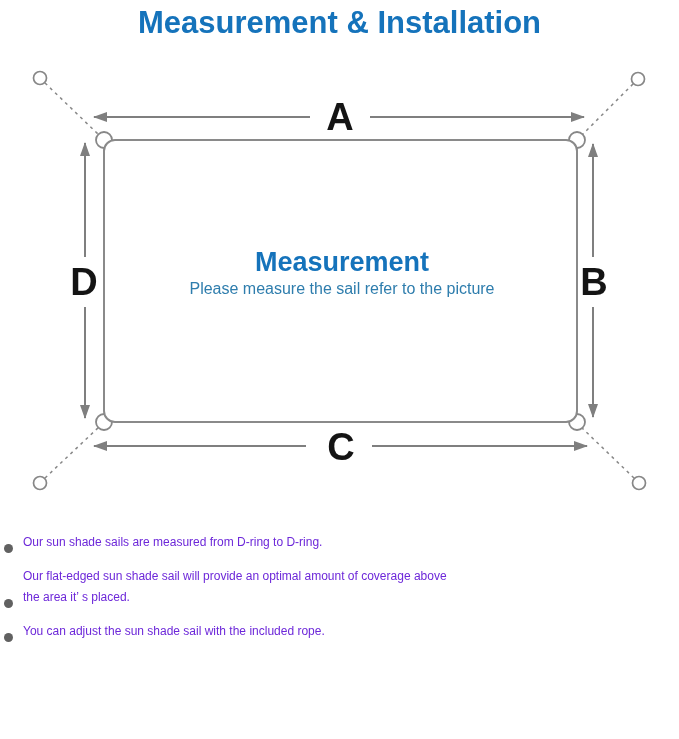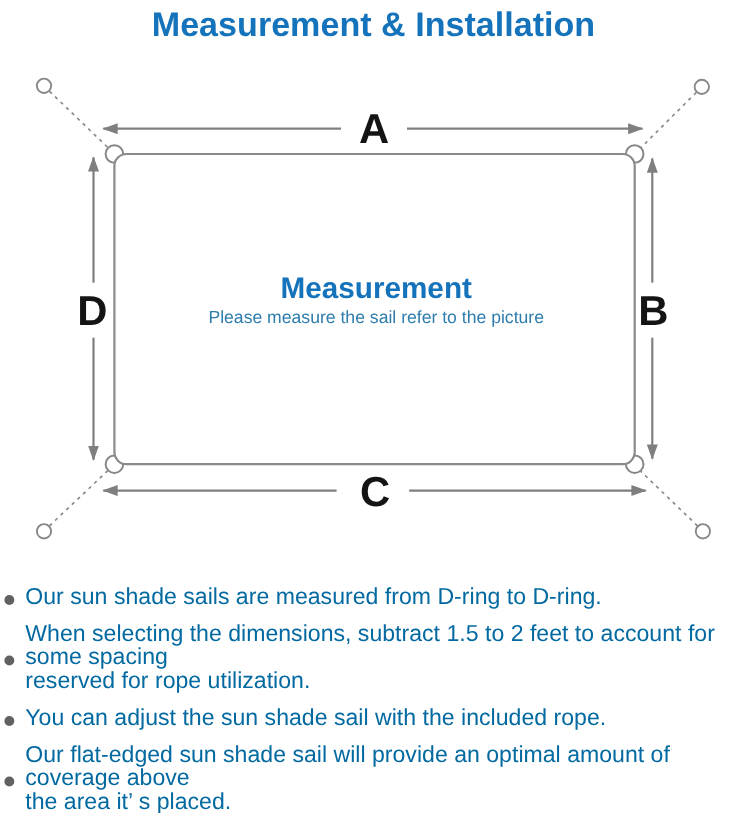--- a/index.html
+++ b/index.html
@@ -30,24 +30,24 @@
     width: 679px;
     height: 460px;
   }
   .bullet-list {
     list-style: none;
     margin: 22px 6px 0 4px;
     padding: 0;
   }
   .bullet-item {
     display: flex;
-    align-items: center;
+    align-items: flex-end;
     margin-bottom: 13px;
-    color: #0369a1;
-    font-size: 21px;
+    color: #6d28d9;
+    font-size: 12px;
     line-height: 21px;
   }
   .bullet-dot {
     flex: 0 0 auto;
     width: 9px;
     height: 9px;
     margin: 6px 10px 0 0;
     border-radius: 50%;
     background: #616161;
   }
@@ -107,30 +107,23 @@
   </svg>
 
   <ul class="bullet-list">
     <li class="bullet-item">
       <span class="bullet-dot"></span>
       <span class="bullet-text">Our sun shade sails are measured from D-ring to D-ring.</span>
     </li>
     <li class="bullet-item">
       <span class="bullet-dot"></span>
       <span class="bullet-text">
-        <span>When selecting the dimensions, subtract 1.5 to 2 feet to account for some spacing</span><br>
-        <span>reserved for rope utilization.</span>
+        <span>Our flat-edged sun shade sail will provide an optimal amount of coverage above</span><br>
+        <span>the area it’ s placed.</span>
       </span>
     </li>
     <li class="bullet-item">
       <span class="bullet-dot"></span>
       <span class="bullet-text">You can adjust the sun shade sail with the included rope.</span>
     </li>
-    <li class="bullet-item">
-      <span class="bullet-dot"></span>
-      <span class="bullet-text">
-        <span>Our flat-edged sun shade sail will provide an optimal amount of coverage above</span><br>
-        <span>the area it’ s placed.</span>
-      </span>
-    </li>
   </ul>
 
 </div>
 
 </body></html>

